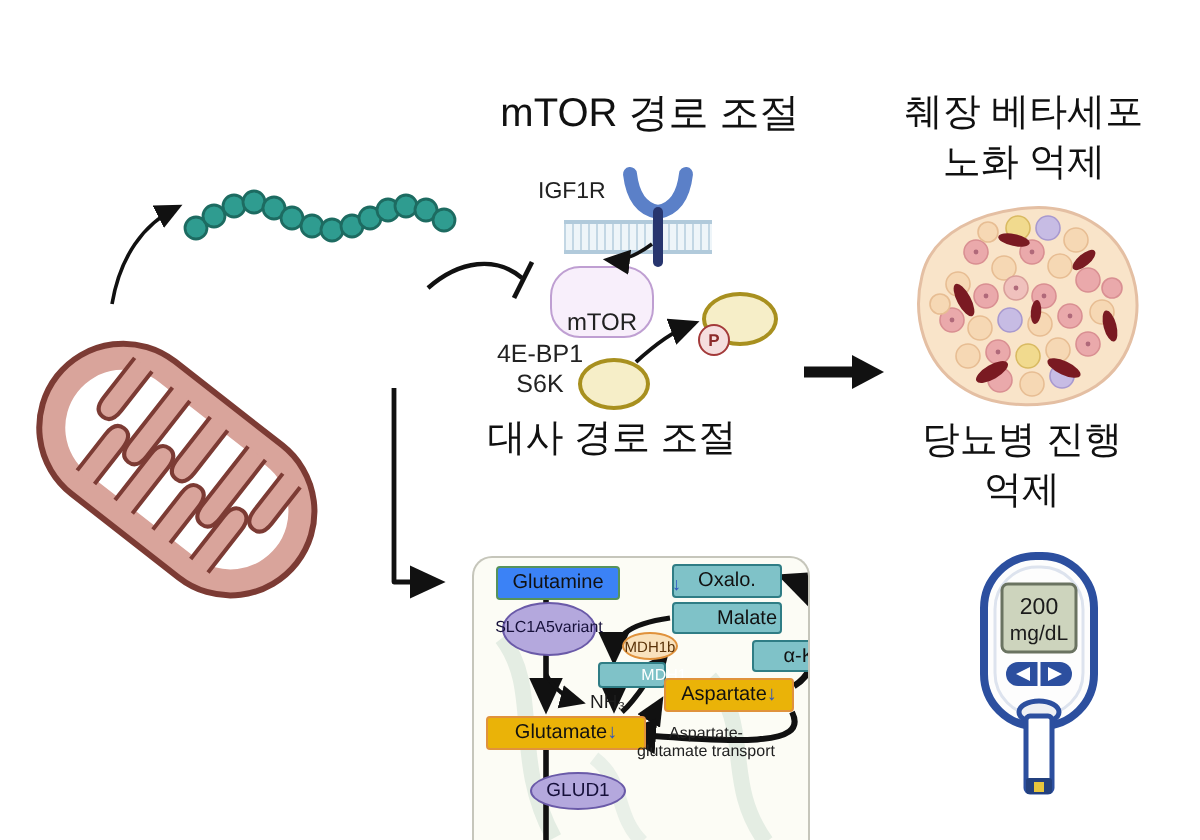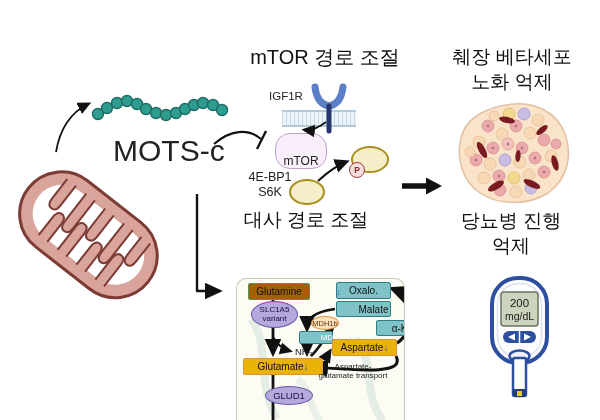--- a/index.html
+++ b/index.html
@@ -16,26 +16,26 @@
   .yellipse{background:#f6eec8;border:2px solid #a8901f;border-radius:50%;}
   .pbadge{background:#f5dede;border:1.5px solid #a33a3a;border-radius:50%;
           display:flex;align-items:center;justify-content:center;
           font-size:8.5px;font-weight:bold;color:#8c2b2b;}
   .smalllab{font-size:12.5px;line-height:1.18;text-align:center;color:#222;}
   
   .panel{background:#fcfcf5;border:1px solid #c6c6bb;border-bottom:none;
          border-radius:10px 10px 0 0;overflow:hidden;}
   .pbox{position:absolute;display:flex;align-items:center;justify-content:center;
         font-size:10px;color:#111;box-sizing:border-box;}
-  .gbox{background:#a16207;border:1.5px solid #57935a;border-radius:2px;}
+  .gbox{background:#3b82f6;border:1.5px solid #57935a;border-radius:2px;}
   .tealbox{background:#7fc2c8;border:1.5px solid #2f7d85;border-radius:2px;}
   .tealbox.enzyme{color:#fff;font-size:8px;border-width:1px;}
   .ybox{background:#eab308;border:1.5px solid #e0923c;border-radius:2px;}
   .pellipse{background:#b4a8dd;border:1.5px solid #6a5aa8;border-radius:50%;
-            display:flex;flex-direction:column;align-items:center;justify-content:center;color:#16103a;}
+            display:flex;flex-direction:row;align-items:center;justify-content:center;color:#16103a;}
   .oellipse{background:#f9e2bd;border:1.2px solid #e0923c;border-radius:50%;
             display:flex;align-items:center;justify-content:center;font-size:7.5px;color:#5a3208;margin-top:28px;}
   .bluearr{color:#2f55c0;font-weight:bold;}
   .tinytext{font-size:8px;line-height:1.12;color:#222;text-align:center;}
 </style>
 </head>
 <body>
 
 <div id="canvas">
 
@@ -69,21 +69,20 @@
         <circle cx="76" cy="23" r="5.5"></circle>
         <circle cx="86" cy="21" r="5.5"></circle>
       <circle cx="95" cy="17" r="5.5"></circle>
         <circle cx="104" cy="13" r="5.5"></circle>
         <circle cx="113" cy="11" r="5.5"></circle>
       <circle cx="123" cy="13" r="5.5"></circle>
         <circle cx="132" cy="18" r="5.5"></circle>
     </g>
   </svg>
 
-  <div class="abs" style="left:113px;top:134px;font-size:30px;color:#222;">MOTS-c</div>
 
   <div class="abs ktitle" style="left:230px;top:44px;width:190px;font-size:20px;">mTOR 경로 조절</div>
 
   <div class="abs" style="left:269px;top:90px;font-size:11.5px;color:#222;">IGF1R</div>
 
   <div class="abs membrane" style="left:282px;top:110px;width:74px;height:13px;"></div>
 
   <div class="abs mtorbox" style="left:275px;top:133px;width:50px;height:34px;">
     <span>mTOR</span>
   </div>

